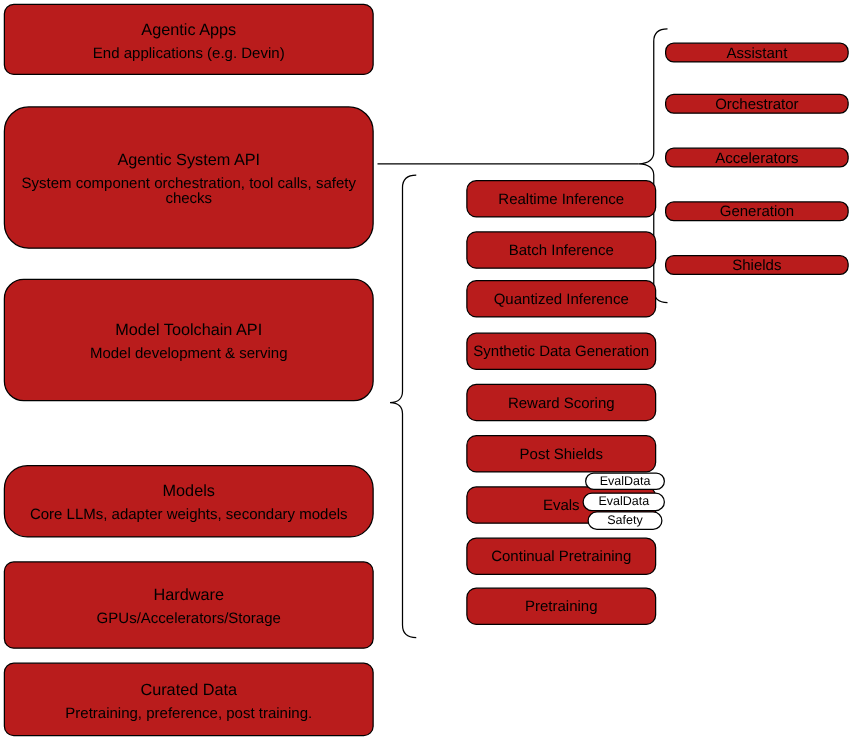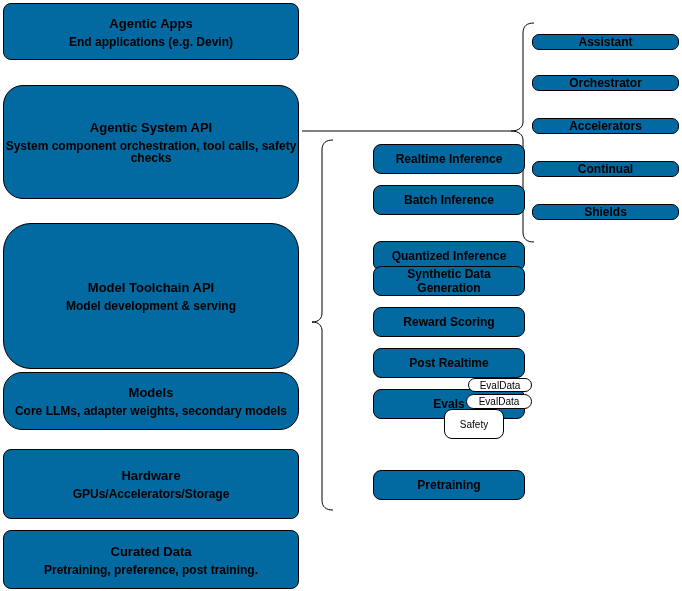--- a/index.html
+++ b/index.html
@@ -3,24 +3,23 @@
 <meta charset="utf-8">
 <style>
   html,body{margin:0;padding:0;background:#ffffff;}
   .canvas{
     position:relative;width:682px;height:591px;background:#ffffff;overflow:hidden;
     font-family:"Liberation Sans", sans-serif;color:#000000;
   }
   .links{position:absolute;left:0;top:0;width:682px;height:591px;}
   .links path,.links line{stroke:#000000;stroke-width:1;fill:none;}
   .box{
-    position:absolute;box-sizing:border-box;background:#0369a1;border:1px solid #000000;
+    position:absolute;box-sizing:border-box;background:#b91c1c;border:1px solid #000000;
     display:flex;flex-direction:column;align-items:center;justify-content:center;
     text-align:center;
-    font-weight:bold;
   }
   .leftbox{left:3px;width:296px;}
   .leftbox .title{font-size:13px;line-height:15px;}
   .leftbox .subtitle{font-size:12px;line-height:12px;margin-top:5px;}
   .midbox{left:329px;width:152px;height:30px;border-radius:8px;font-size:12px;margin-left:44px;}
   .rightbox{left:532px;width:147px;height:16px;border-radius:7px;font-size:12px;}
   .pill{
     position:absolute;box-sizing:border-box;background:#ffffff;border:1px solid #000000;
     border-radius:8px;display:flex;align-items:center;justify-content:center;
     font-size:10px;z-index:3;
@@ -42,21 +41,21 @@
   <div class="box leftbox" style="top:3px;height:57px;border-radius:8px">
     <div class="title">Agentic Apps</div>
     <div class="subtitle">End applications (e.g. Devin)</div>
   </div>
 
   <div class="box leftbox" style="top:85px;height:114px;border-radius:20px">
     <div class="title">Agentic System API</div>
     <div class="subtitle">System component orchestration, tool calls, safety checks</div>
   </div>
 
-  <div class="box leftbox" style="top:223px;height:146px;border-radius:28px">
+  <div class="box leftbox" style="top:223px;height:98px;border-radius:16px">
     <div class="title">Model Toolchain API</div>
     <div class="subtitle">Model development &amp; serving</div>
   </div>
 
   <div class="box leftbox" style="top:372px;height:58px;border-radius:19px">
     <div class="title">Models</div>
     <div class="subtitle">Core LLMs, adapter weights, secondary models</div>
   </div>
 
   <div class="box leftbox" style="top:449px;height:70px;border-radius:8px">
@@ -68,58 +67,61 @@
     <div class="title">Curated Data</div>
     <div class="subtitle">Pretraining, preference, post training.</div>
   </div>
 
   <div class="box midbox" style="top:144px">
     <span>Realtime Inference</span>
   </div>
   <div class="box midbox" style="top:185px">
     <span>Batch Inference</span>
   </div>
-  <div class="box midbox" style="top:241px">
+  <div class="box midbox" style="top:224px">
     <span>Quantized Inference</span>
   </div>
   <div class="box midbox" style="top:266px">
     <span>Synthetic Data Generation</span>
   </div>
   <div class="box midbox" style="top:307px">
     <span>Reward Scoring</span>
   </div>
   <div class="box midbox" style="top:348px">
-    <span>Post Realtime</span>
+    <span>Post Shields</span>
   </div>
   <div class="box midbox" style="top:389px">
     <span>Evals</span>
+  </div>
+  <div class="box midbox" style="top:430px">
+    <span>Continual Pretraining</span>
   </div>
   <div class="box midbox" style="top:470px">
     <span>Pretraining</span>
   </div>
 
   <div class="pill" style="left:468px;top:378px;width:64px;height:14px">
     <span>EvalData</span>
   </div>
   <div class="pill" style="left:466px;top:394px;width:66px;height:15px">
     <span>EvalData</span>
   </div>
-  <div class="pill" style="left:444px;top:409px;width:60px;height:30px">
+  <div class="pill" style="left:470px;top:409px;width:60px;height:15px">
     <span>Safety</span>
   </div>
 
   <div class="box rightbox" style="top:34px">
     <span>Assistant</span>
   </div>
   <div class="box rightbox" style="top:75px">
     <span>Orchestrator</span>
   </div>
   <div class="box rightbox" style="top:118px">
     <span>Accelerators</span>
   </div>
   <div class="box rightbox" style="top:161px">
-    <span>Continual</span>
+    <span>Generation</span>
   </div>
   <div class="box rightbox" style="top:204px">
     <span>Shields</span>
   </div>
 
 </div>
 
 </body></html>

